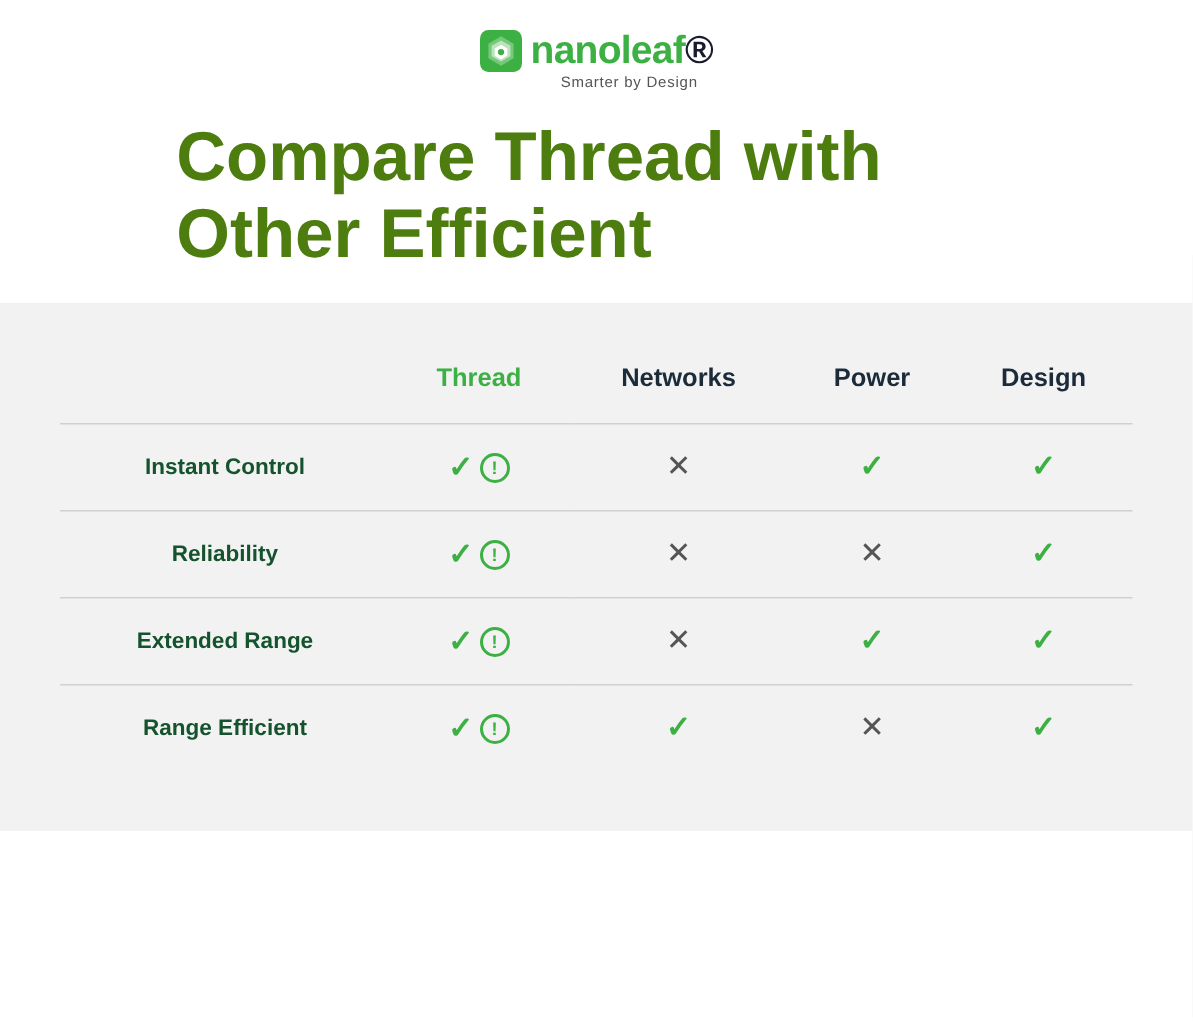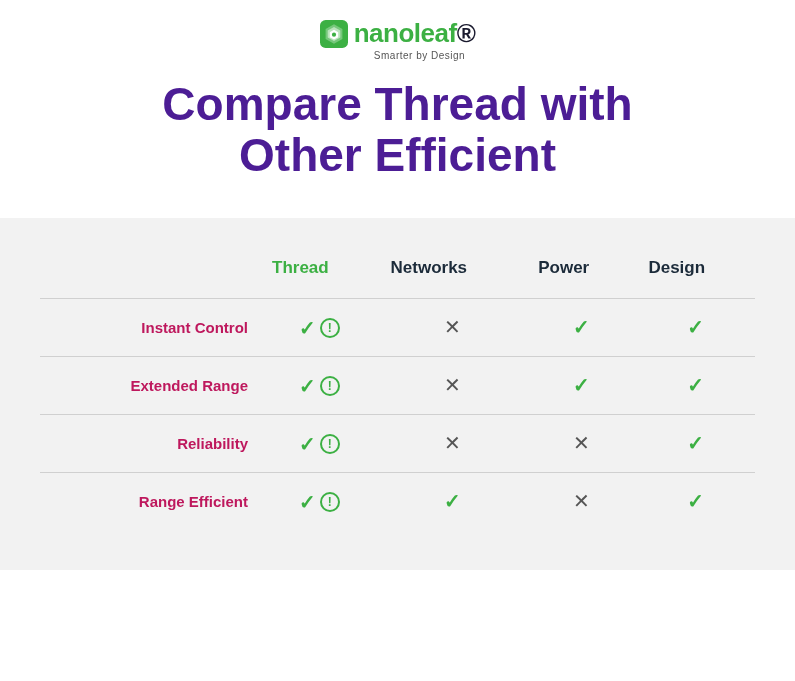--- a/index.html
+++ b/index.html
@@ -5,21 +5,20 @@
     * { margin: 0; padding: 0; box-sizing: border-box; }
 
     body {
       font-family: -apple-system, BlinkMacSystemFont, 'Segoe UI', Helvetica, Arial, sans-serif;
       background: #fff;
       width: 795px;
       min-height: 681px;
     }
 
     .header {
-      text-align: center;
       padding: 18px 20px 22px;
       background: #fff;
     }
 
     .logo-container {
       display: flex;
       flex-direction: column;
       align-items: center;
       margin-bottom: 18px;
     }
@@ -50,39 +49,39 @@
       font-size: 10px;
       color: #555;
       margin-top: 1px;
       letter-spacing: 0.5px;
       margin-left: 44px;
     }
 
     .page-title {
       font-size: 46px;
       font-weight: 800;
-      color: #4c1d95;
+      color: #4d7c0f;
       line-height: 1.1;
       max-width: 560px;
-      margin: 16px auto;
+      margin: 0 auto;
     }
 
     .comparison-section {
       background: #f2f2f2;
       padding: 30px 40px 40px;
     }
 
     .comparison-table {
       width: 100%;
       border-collapse: collapse;
     }
 
     .comparison-table thead tr th {
       padding: 10px 12px 20px;
-      text-align: left;
+      text-align: center;
       font-size: 17px;
       font-weight: 700;
       color: #1c2b3a;
     }
 
     .comparison-table thead tr th:first-child {
       text-align: left;
       width: 220px;
     }
 
@@ -94,24 +93,24 @@
       border-top: 1px solid #d0d0d0;
     }
 
     .comparison-table tbody tr td {
       padding: 18px 12px;
       text-align: center;
       vertical-align: middle;
     }
 
     .comparison-table tbody tr td:first-child {
-      text-align: right;
+      text-align: center;
       font-size: 15px;
       font-weight: 700;
-      color: #be185d;
+      color: #14532d;
     }
 
     .check-icon {
       display: inline-block;
       color: #3cb043;
       font-size: 20px;
       font-weight: 700;
       line-height: 1;
     }
 
@@ -189,41 +188,41 @@
             <div class="thread-cell">
               <span class="check-icon">✓</span>
               <span class="exclaim-badge">!</span>
             </div>
           </td>
           <td><span class="cross-icon">✕</span></td>
           <td><span class="check-icon">✓</span></td>
           <td><span class="check-icon">✓</span></td>
         </tr>
         <tr>
+          <td>Reliability</td>
+          <td>
+            <div class="thread-cell">
+              <span class="check-icon">✓</span>
+              <span class="exclaim-badge">!</span>
+            </div>
+          </td>
+          <td><span class="cross-icon">✕</span></td>
+          <td><span class="cross-icon">✕</span></td>
+          <td><span class="check-icon">✓</span></td>
+        </tr>
+        <tr>
           <td>Extended Range</td>
           <td>
             <div class="thread-cell">
               <span class="check-icon">✓</span>
               <span class="exclaim-badge">!</span>
             </div>
           </td>
           <td><span class="cross-icon">✕</span></td>
           <td><span class="check-icon">✓</span></td>
-          <td><span class="check-icon">✓</span></td>
-        </tr>
-        <tr>
-          <td>Reliability</td>
-          <td>
-            <div class="thread-cell">
-              <span class="check-icon">✓</span>
-              <span class="exclaim-badge">!</span>
-            </div>
-          </td>
-          <td><span class="cross-icon">✕</span></td>
-          <td><span class="cross-icon">✕</span></td>
           <td><span class="check-icon">✓</span></td>
         </tr>
         <tr>
           <td>Range Efficient</td>
           <td>
             <div class="thread-cell">
               <span class="check-icon">✓</span>
               <span class="exclaim-badge">!</span>
             </div>
           </td>

